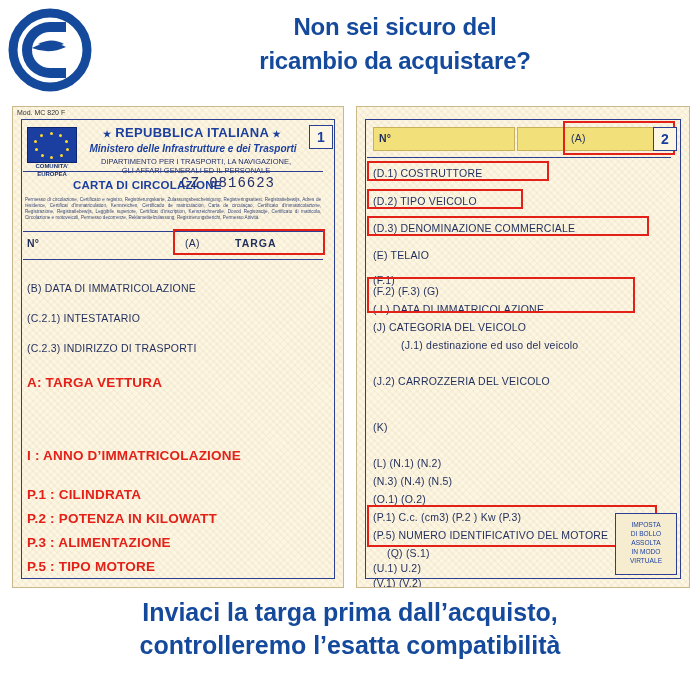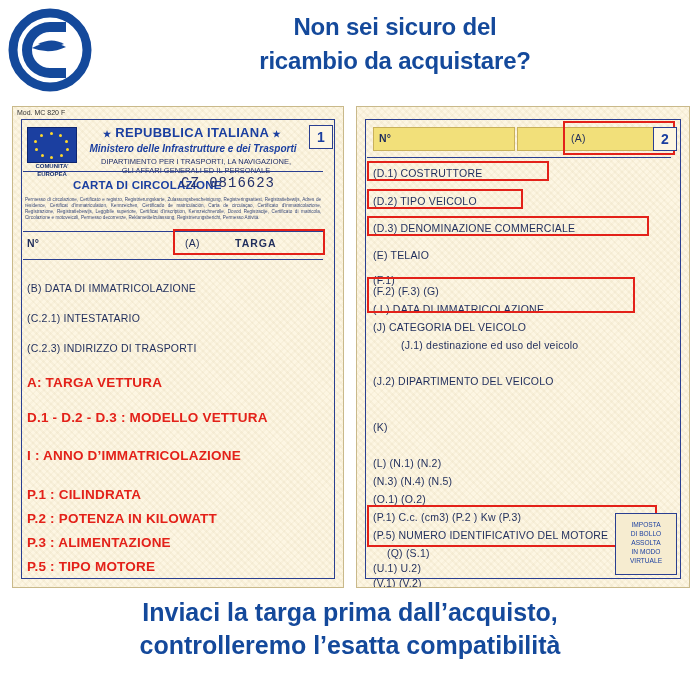--- a/index.html
+++ b/index.html
@@ -184,21 +184,20 @@
   <div class="redbox" style="left:160px;top:122px;width:152px;height:26px;"></div>
   <div class="fld" style="left:172px;top:130px;">(A)</div>
   <div class="fld" style="left:222px;top:130px;font-weight:bold;letter-spacing:1px;">TARGA</div>
   <div class="hr-blue" style="left:10px;top:152px;width:300px;"></div>
 
   <div class="fld" style="left:14px;top:175px;">(B)   DATA DI IMMATRICOLAZIONE</div>
   <div class="fld" style="left:14px;top:205px;">(C.2.1)   INTESTATARIO</div>
   <div class="fld" style="left:14px;top:235px;">(C.2.3)   INDIRIZZO DI TRASPORTI</div>
 
   <div class="redtext" style="left:14px;top:268px;">A: TARGA VETTURA</div>
-  <div class="redtext" style="left:14px;top:303px;">D.1 - D.2 - D.3 : MODELLO VETTURA</div>
   <div class="redtext" style="left:14px;top:341px;">I : ANNO D’IMMATRICOLAZIONE</div>
   <div class="redtext" style="left:14px;top:380px;">P.1 : CILINDRATA</div>
   <div class="redtext" style="left:14px;top:404px;">P.2 : POTENZA IN KILOWATT</div>
   <div class="redtext" style="left:14px;top:428px;">P.3 : ALIMENTAZIONE</div>
   <div class="redtext" style="left:14px;top:452px;">P.5 :  TIPO MOTORE</div>
 </div>
 
 <div class="doc" id="doc-right">
   <div class="innerframe"></div>
 
@@ -221,21 +220,21 @@
 
   <div class="fld" style="left:16px;top:142px;">(E)  TELAIO</div>
   <div class="fld" style="left:16px;top:167px;text-align:center;">(F.1)</div>
   <div class="fld" style="left:16px;top:178px;">(F.2)                       (F.3)                          (G)</div>
 
   <div class="fld" style="left:16px;top:196px;">( I ) DATA DI IMMATRICOLAZIONE</div>
   <div class="redbox" style="left:10px;top:170px;width:268px;height:36px;"></div>
 
   <div class="fld" style="left:16px;top:214px;">(J) CATEGORIA DEL VEICOLO</div>
   <div class="fld" style="left:16px;top:232px;margin-left:28px;">(J.1)  destinazione ed uso del veicolo</div>
-  <div class="fld" style="left:16px;top:268px;">(J.2) DIPARTIMENTO DEL VEICOLO</div>
+  <div class="fld" style="left:16px;top:268px;">(J.2) CARROZZERIA DEL VEICOLO</div>
   <div class="fld" style="left:16px;top:314px;">(K)</div>
   <div class="fld" style="left:16px;top:350px;">(L)                      (N.1)                         (N.2)</div>
   <div class="fld" style="left:16px;top:368px;">(N.3)                    (N.4)                         (N.5)</div>
   <div class="fld" style="left:16px;top:386px;">(O.1)                     (O.2)</div>
 
   <div class="fld" style="left:16px;top:404px;">(P.1)  C.c. (cm3)       (P.2 ) Kw          (P.3)</div>
   <div class="fld" style="left:16px;top:422px;">(P.5) NUMERO IDENTIFICATIVO DEL MOTORE</div>
   <div class="redbox" style="left:10px;top:398px;width:290px;height:42px;"></div>
 
   <div class="fld" style="left:16px;top:440px;margin-left:14px;">(Q)                          (S.1)</div>

